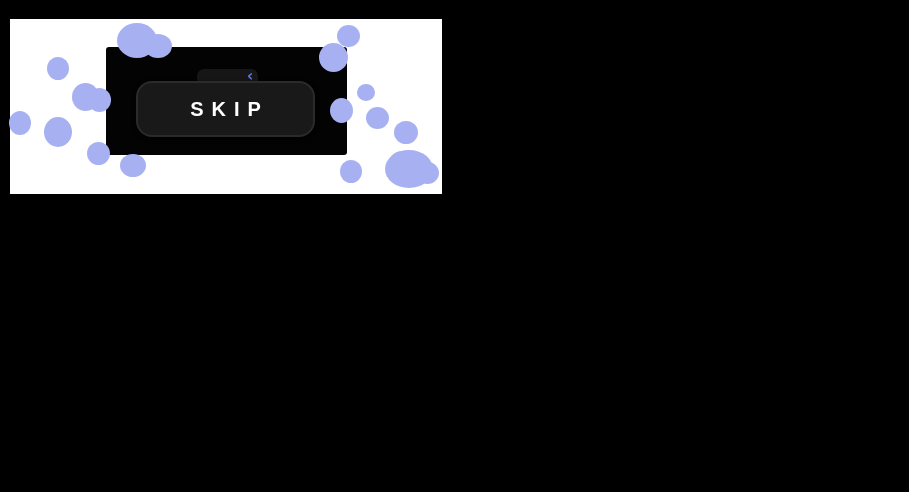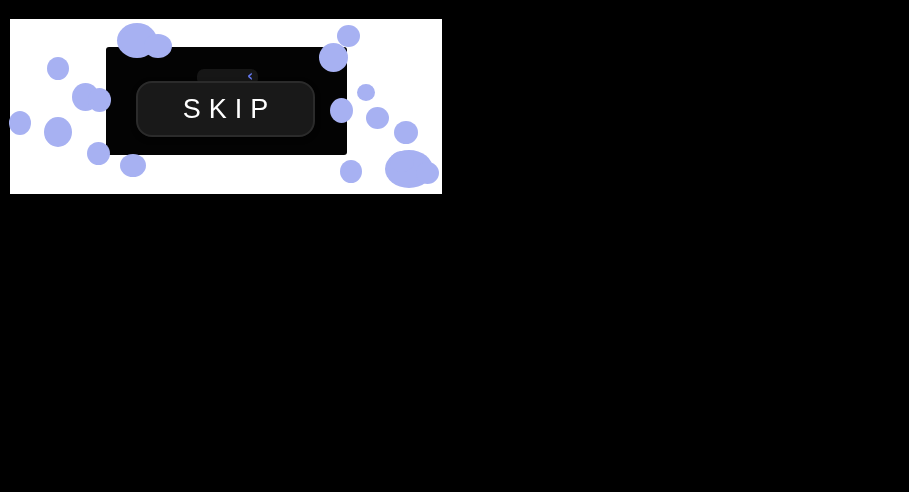--- a/index.html
+++ b/index.html
@@ -71,22 +71,22 @@
     display: flex;
     align-items: center;
     justify-content: center;
     z-index: 3;
     cursor: pointer;
     box-shadow: 0 2px 5px rgba(0,0,0,0.55);
     padding: 0;
   }
   .skip-label {
     color: #ffffff;
-    font-size: 27px;
-    font-weight: 400;
+    font-size: 20px;
+    font-weight: 700;
     letter-spacing: 8px;
     text-indent: 8px;
     line-height: 1;
     user-select: none;
   }
   #blobs {
     position: absolute;
     left: 0;
     top: 0;
     width: 909px;

